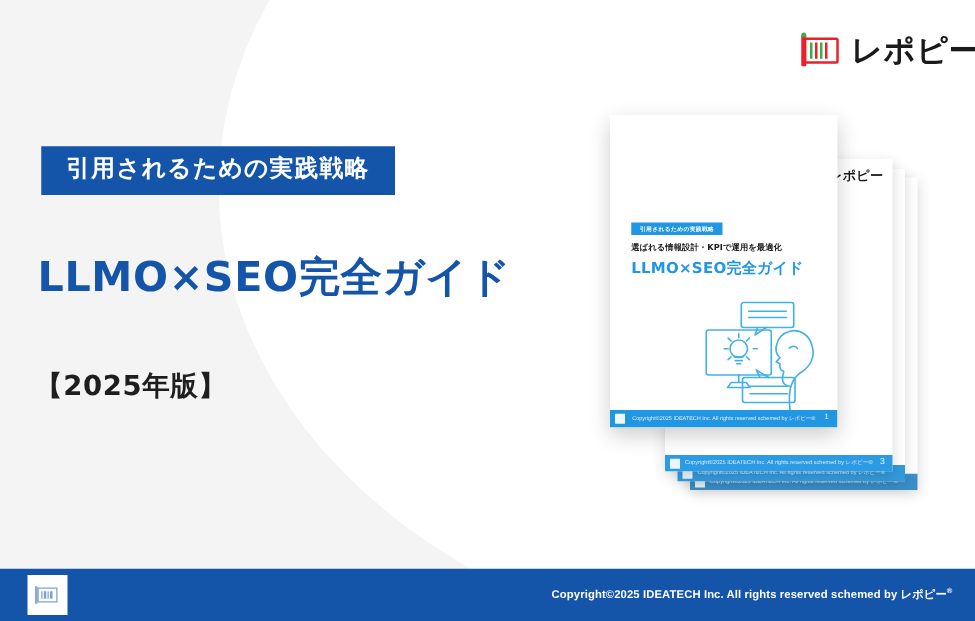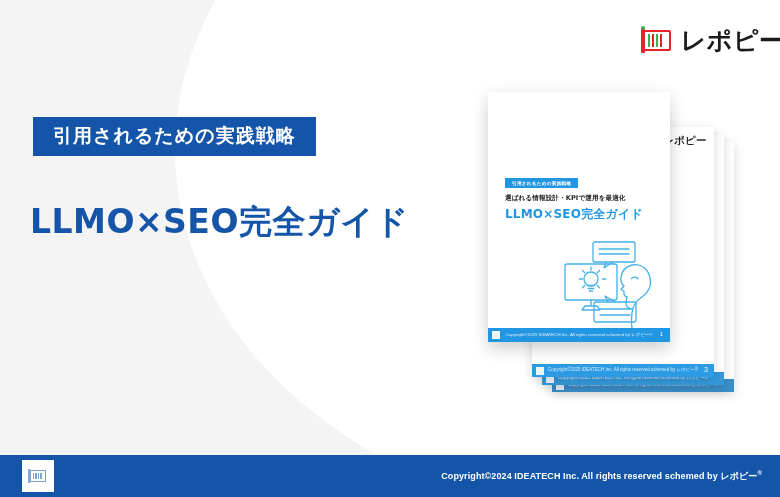--- a/index.html
+++ b/index.html
@@ -263,20 +263,21 @@
     <span class="logo-text"><span>レポピー</span><sup>®</sup></span>
   </div>
 
   <div class="badge">引用されるための実践戦略</div>
 
   <div class="headline">
     <br>
     <span class="big">LLMO×SEO完全ガイド</span>
   </div>
 
+  <div class="year">【2025年版】</div>
 
   <div class="doc-stack">
 
     <div class="sheet s4">
       <div class="sheet-bar">
         <span class="sq"></span>
         <span class="cr">Copyright©2025 IDEATECH Inc. All rights reserved  schemed by レポピー®</span>
         <span class="pg"></span>
       </div>
     </div>
@@ -378,16 +379,16 @@
         <span class="fr"></span>
           <span class="po"></span>
         <span class="bb">
             <i></i>
             <i></i>
             <i></i>
             <i></i>
           </span>
       </span>
     </div>
-    <div class="footer-copy"><span>Copyright©2024 IDEATECH Inc. All rights reserved  schemed by レポピー</span><sup>®</sup></div>
+    <div class="footer-copy"><span>Copyright©2025 IDEATECH Inc. All rights reserved  schemed by レポピー</span><sup>®</sup></div>
   </div>
 
 </div>
 
 </body></html>

